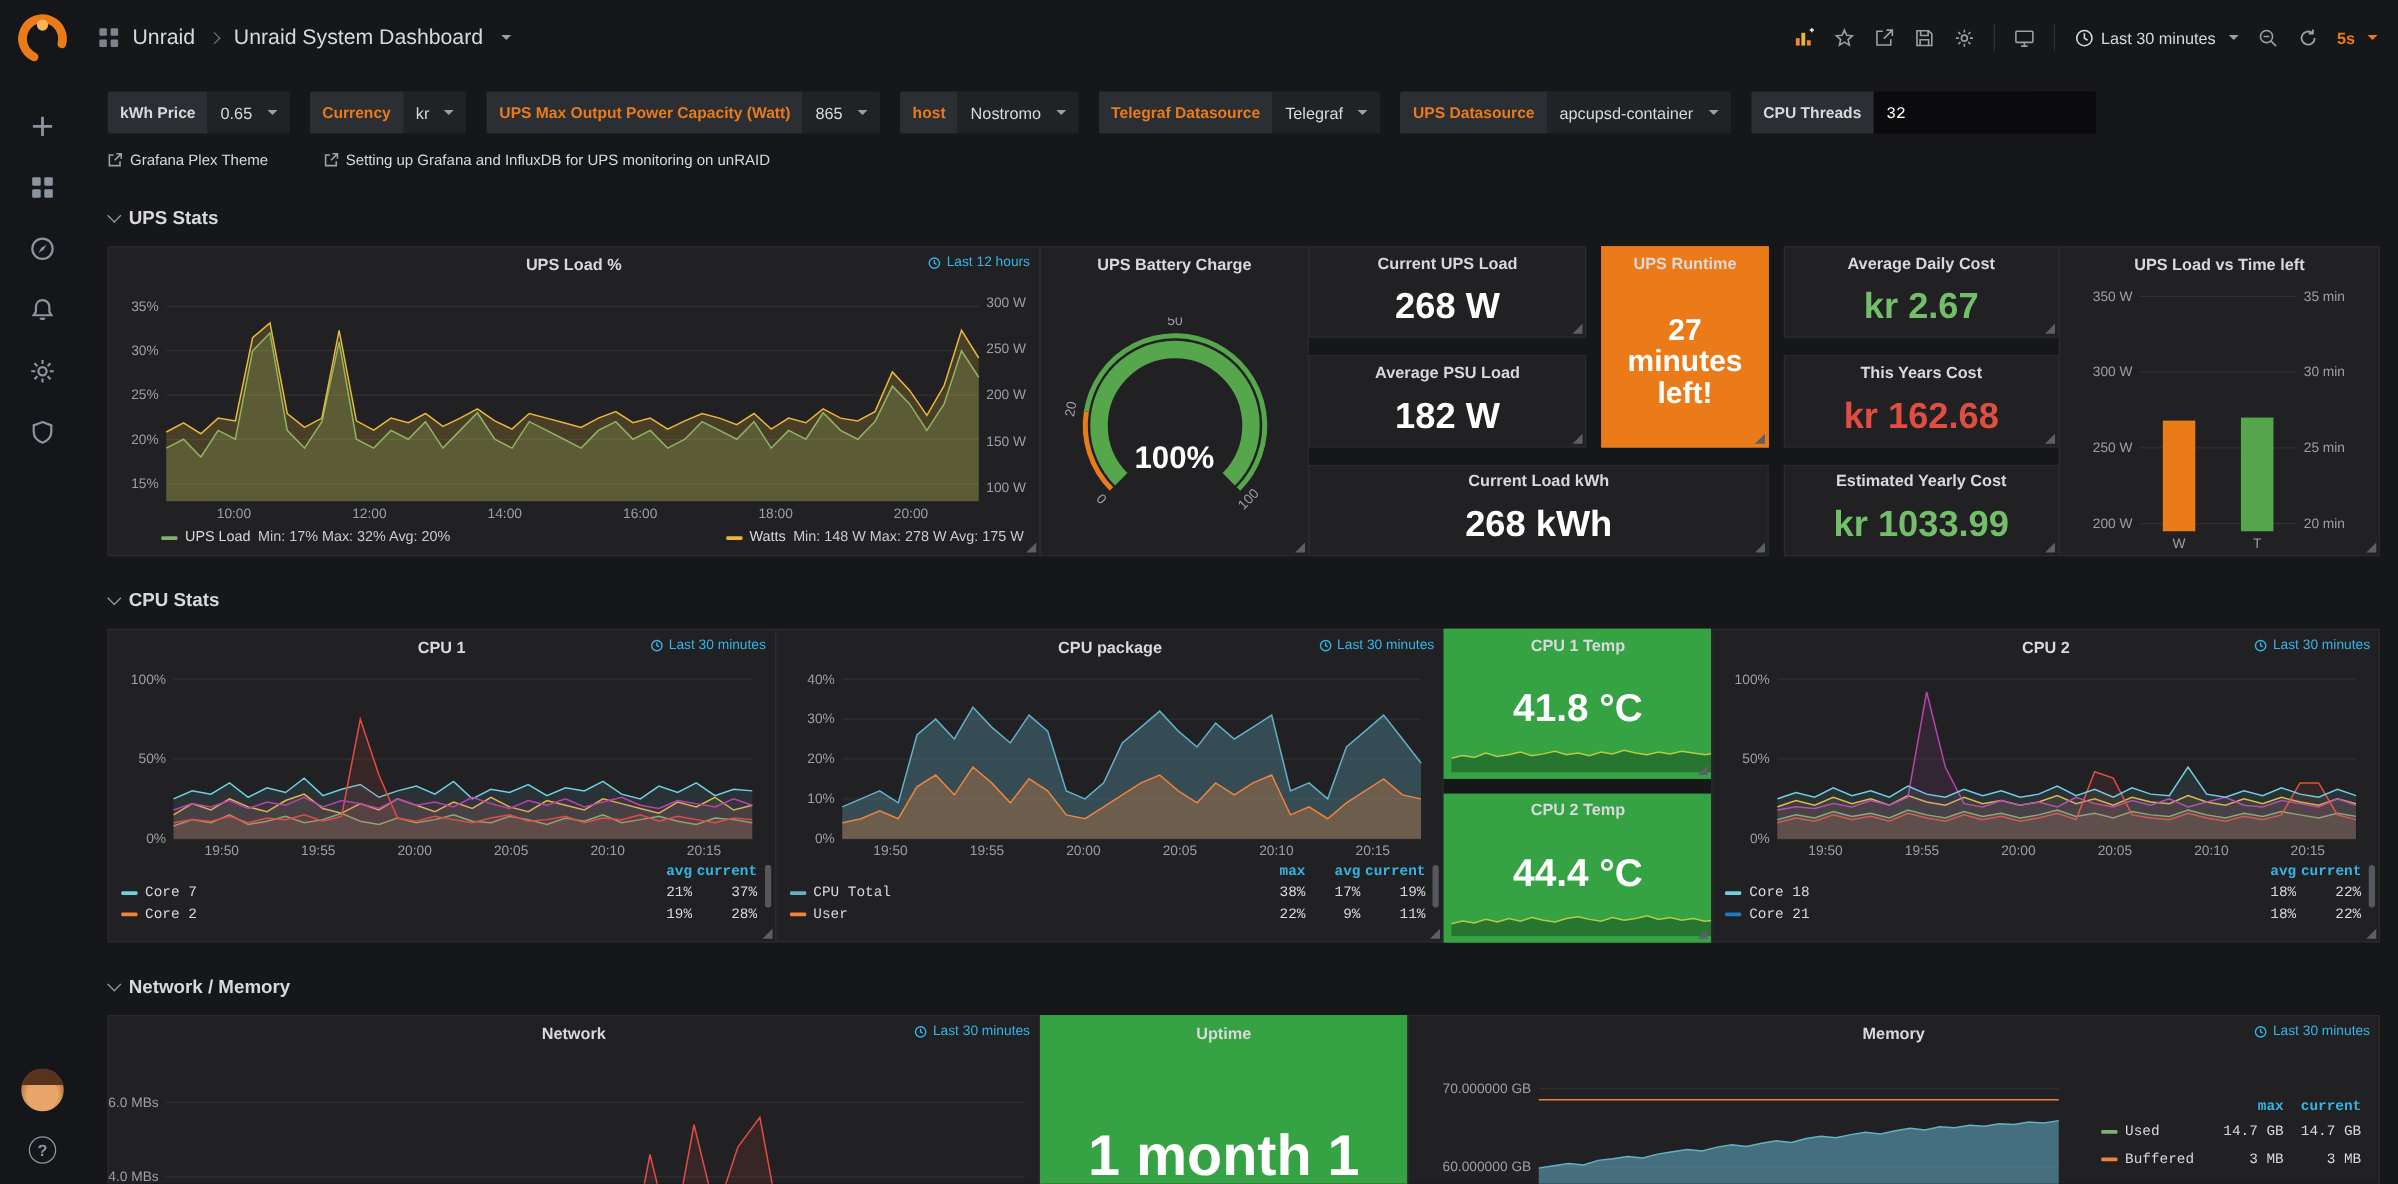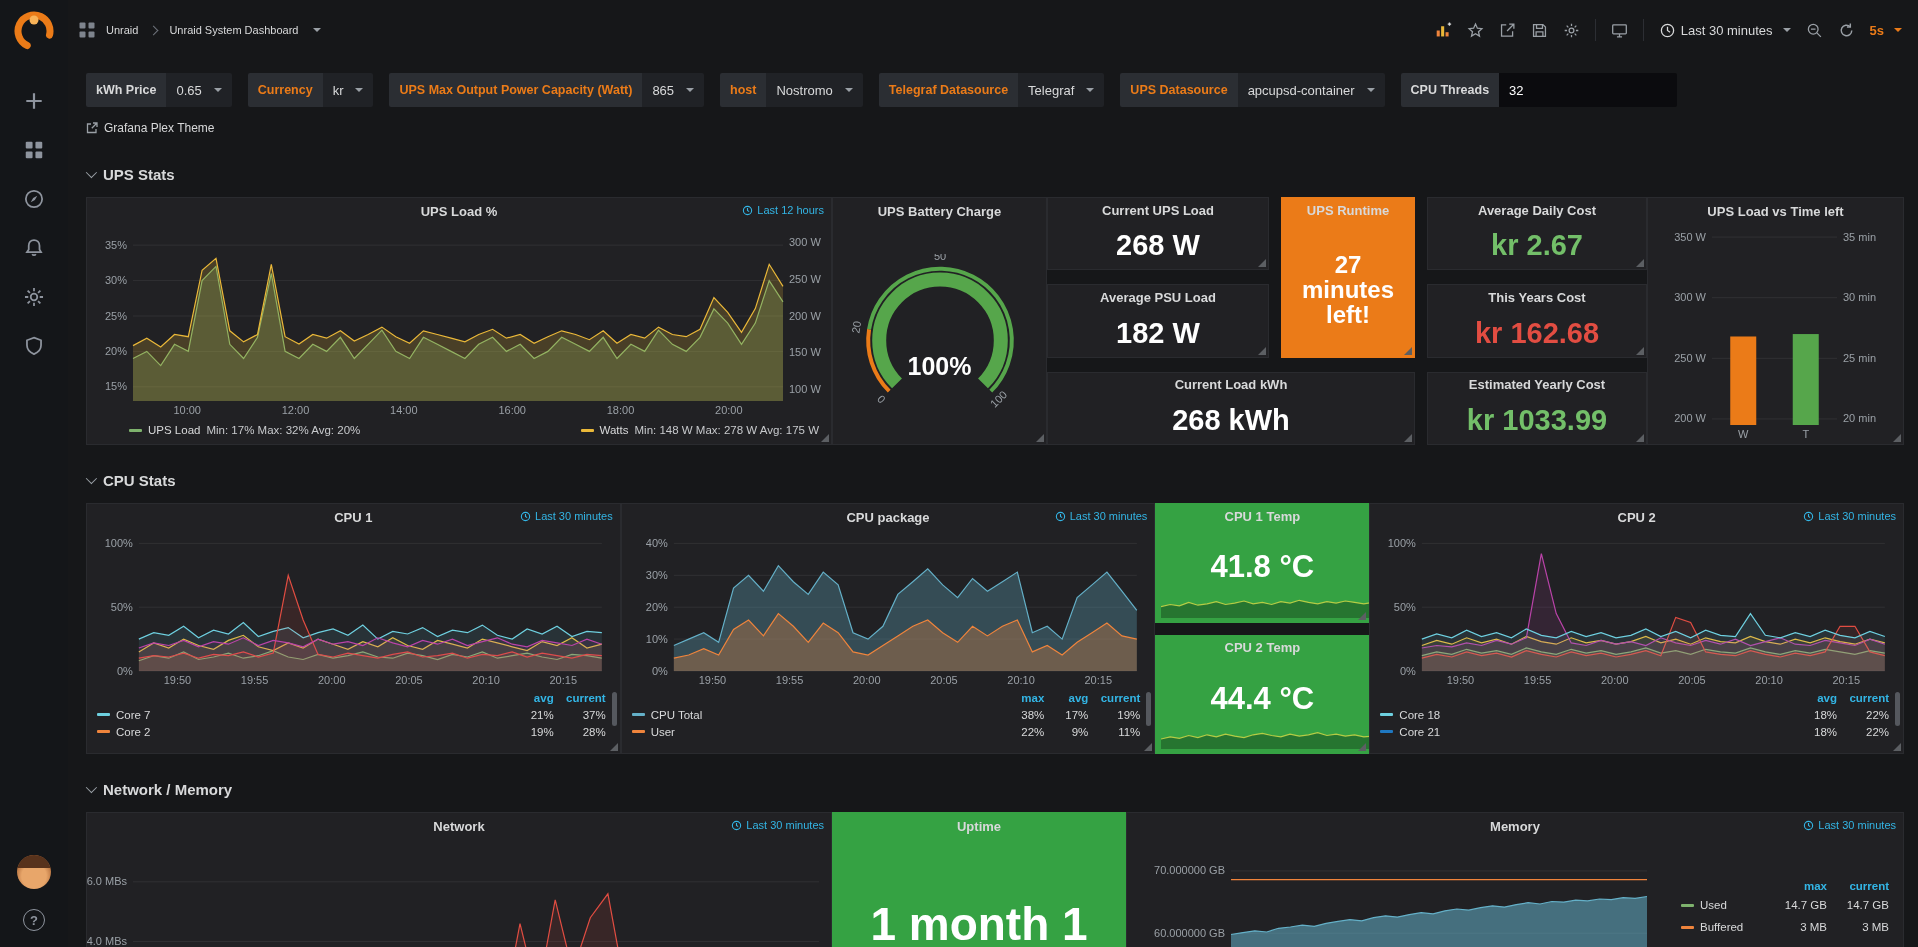--- a/index.html
+++ b/index.html
@@ -17,39 +17,39 @@
   .sicon svg { width:100%; height:100%; display:block; }
   .side-bottom { margin-top:auto; margin-bottom:16px; display:flex; flex-direction:column; gap:20px; align-items:center; }
   .avatar { width:34px; height:34px; border-radius:50%; position:relative; overflow:hidden;
     background:radial-gradient(circle at 50% 62%, #e8a66a 0 45%, #b06a38 72%, #7a4423); cursor:pointer; }
   .avatar .hair { position:absolute; top:0; left:0; right:0; height:38%; background:#57321c; border-radius:50% 50% 0 0; }
   .help-circle { width:22px; height:22px; border:1.5px solid #8e949e; border-radius:50%;
     color:#8e949e; font-size:13px; font-weight:bold; display:flex; align-items:center; justify-content:center; cursor:pointer; }
   
   .main { margin-left:68px; height:100%; }
   .navbar { height:60px; display:flex; align-items:center; padding:0 16px 0 10px; }
-  .breadcrumb { display:flex; align-items:center; gap:10px; font-size:11px; color:#d8d9da; }
+  .breadcrumb { display:flex; align-items:center; gap:10px; font-size:17px; color:#d8d9da; }
   .bc-icon { width:18px; height:18px; color:#7e848d; }
   .bc-sep { width:7px; height:7px; border-right:1.6px solid #6e737b; border-bottom:1.6px solid #6e737b; transform:rotate(-45deg); margin:0 2px; }
   .bc-link { cursor:pointer; }
   .caret { width:0; height:0; border-left:4px solid transparent; border-right:4px solid transparent; border-top:4.5px solid #9aa0a6; display:inline-block; margin-left:5px; }
   .nav-actions { margin-left:auto; display:flex; align-items:center; gap:15px; }
   .icon-btn { color:#9aa0a6; cursor:pointer; display:flex; align-items:center; gap:5px; }
   .icon-btn svg { width:17px; height:17px; display:block; }
   .nav-div { width:1px; height:22px; background:#2c2e33; }
   .timepicker { font-size:13px; color:#d8d9da; }
   .refresh-int { color:#eb7b18; font-weight:bold; font-size:13px; }
   .refresh-int .caret { border-top-color:#eb7b18; }
   
   .submenu { display:flex; align-items:center; gap:16px; padding:13px 32px 0 18px; flex-wrap:nowrap; }
   .var-chip { display:flex; align-items:stretch; height:34px; border-radius:2px; overflow:hidden; cursor:pointer; }
   .var-label { background:#2b2e33; display:flex; align-items:center; padding:0 10px; font-size:12.5px; font-weight:bold; color:#d8d9da; white-space:nowrap; }
   .var-label.orange { color:#eb7b18; }
   .var-value { background:#202226; display:flex; align-items:center; padding:0 10px; font-size:13px; color:#d8d9da; gap:7px; white-space:nowrap; }
-  .var-input { background:#0b0b0e; border:none; color:#fff; height:34px; width:178px; padding:0 10px; font-size:13px; font-family:Liberation Sans, sans-serif; }
+  .var-input { background:#0b0b0e; border:none; color:#fff; height:34px; width:178px; padding:0 10px; font-size:13px; font-family:Liberation Mono, monospace; }
   .links-row { display:flex; gap:44px; padding:9px 16px 0 18px; height:32px; }
   .dash-link { display:flex; align-items:center; gap:6px; font-size:12px; color:#d8d9da; cursor:pointer; }
   .dash-link svg { width:12px; height:12px; color:#9aa0a6; }
   
   .content { padding:0 14px 0 18px; }
   .section-header { display:flex; align-items:center; gap:9px; height:30px; margin:20px 0 8px 0; cursor:pointer; }
   .section-title { font-size:15px; font-weight:bold; color:#d8d9da; }
   .chev { width:8px; height:8px; border-right:1.7px solid #9aa0a6; border-bottom:1.7px solid #9aa0a6; transform:rotate(45deg) translateY(-2px); }
   .prow { display:flex; }
   .panel { background:#212124; border:1px solid #2a2b2f; position:relative; }
@@ -72,21 +72,21 @@
   .panel.bg-green { background:#35a243; border-color:#35a243; }
   .stats-grid { display:grid; grid-template-columns:222px 134px 1fr; grid-template-rows:1fr 1fr 1fr; gap:14px 12px; width:600px; }
   .runtime-val { font-size:24px; padding:0 6px; }
   
   .legend-inline { display:flex; justify-content:space-between; padding:2px 12px 0 42px; font-size:11.5px; height:22px; }
   .legend-entry { display:flex; align-items:center; gap:6px; white-space:nowrap; }
   .dash { width:13px; height:3px; border-radius:1px; display:inline-block; }
   .legend-name { color:#d8d9da; cursor:pointer; }
   .legend-stats { color:#c7c9cc; }
   .legend-table { padding:1px 14px 0 10px; font-size:11.5px; position:relative; }
-  .lg-row { display:grid; align-items:center; height:17px; }
+  .lg-row { display:grid; align-items:center; height:17px;font-family:Liberation Mono, monospace; }
   .lg-2 { grid-template-columns:1fr 50px 52px; }
   .lg-3 { grid-template-columns:1fr 48px 44px 52px; }
   .lg-m { grid-template-columns:1fr 62px 62px; }
   .lg-h { color:#33b5e5; text-align:right; font-weight:bold; cursor:pointer; }
   .lg-name { display:flex; align-items:center; gap:6px; }
   .lg-val { text-align:right; color:#d8d9da; }
   .legend-scrollbar { position:absolute; right:3px; top:4px; width:5px; height:34px; background:#55585e; border-radius:3px; }
   
   .gauge-wrap { position:relative; display:flex; align-items:center; justify-content:center; height:calc(100% - 26px); }
   .gauge-value { position:absolute; left:0; right:0; top:58%; text-align:center; font-size:25px; font-weight:bold; color:#fff; }
@@ -284,20 +284,27 @@
     </div>
   </div>
 
   <div class="links-row">
     <span class="dash-link">
       <svg viewBox="0 0 12 12" fill="none" stroke="currentColor" stroke-width="1.3">
           <path d="M5 2H1.5v8.5H10V7"></path>
           <path d="M7 1h4v4M10.5 1.5L5.8 6.2"></path>
         </svg>
       <span>Grafana Plex Theme</span>
+    </span>
+    <span class="dash-link">
+      <svg viewBox="0 0 12 12" fill="none" stroke="currentColor" stroke-width="1.3">
+          <path d="M5 2H1.5v8.5H10V7"></path>
+          <path d="M7 1h4v4M10.5 1.5L5.8 6.2"></path>
+        </svg>
+      <span>Setting up Grafana and InfluxDB for UPS monitoring on unRAID</span>
     </span>
   </div>
 
   <div class="content">
 
     <div class="section-header">
       <i class="chev"></i>
       <span class="section-title">UPS Stats</span>
     </div>
     <div class="prow" style="height:248px">

